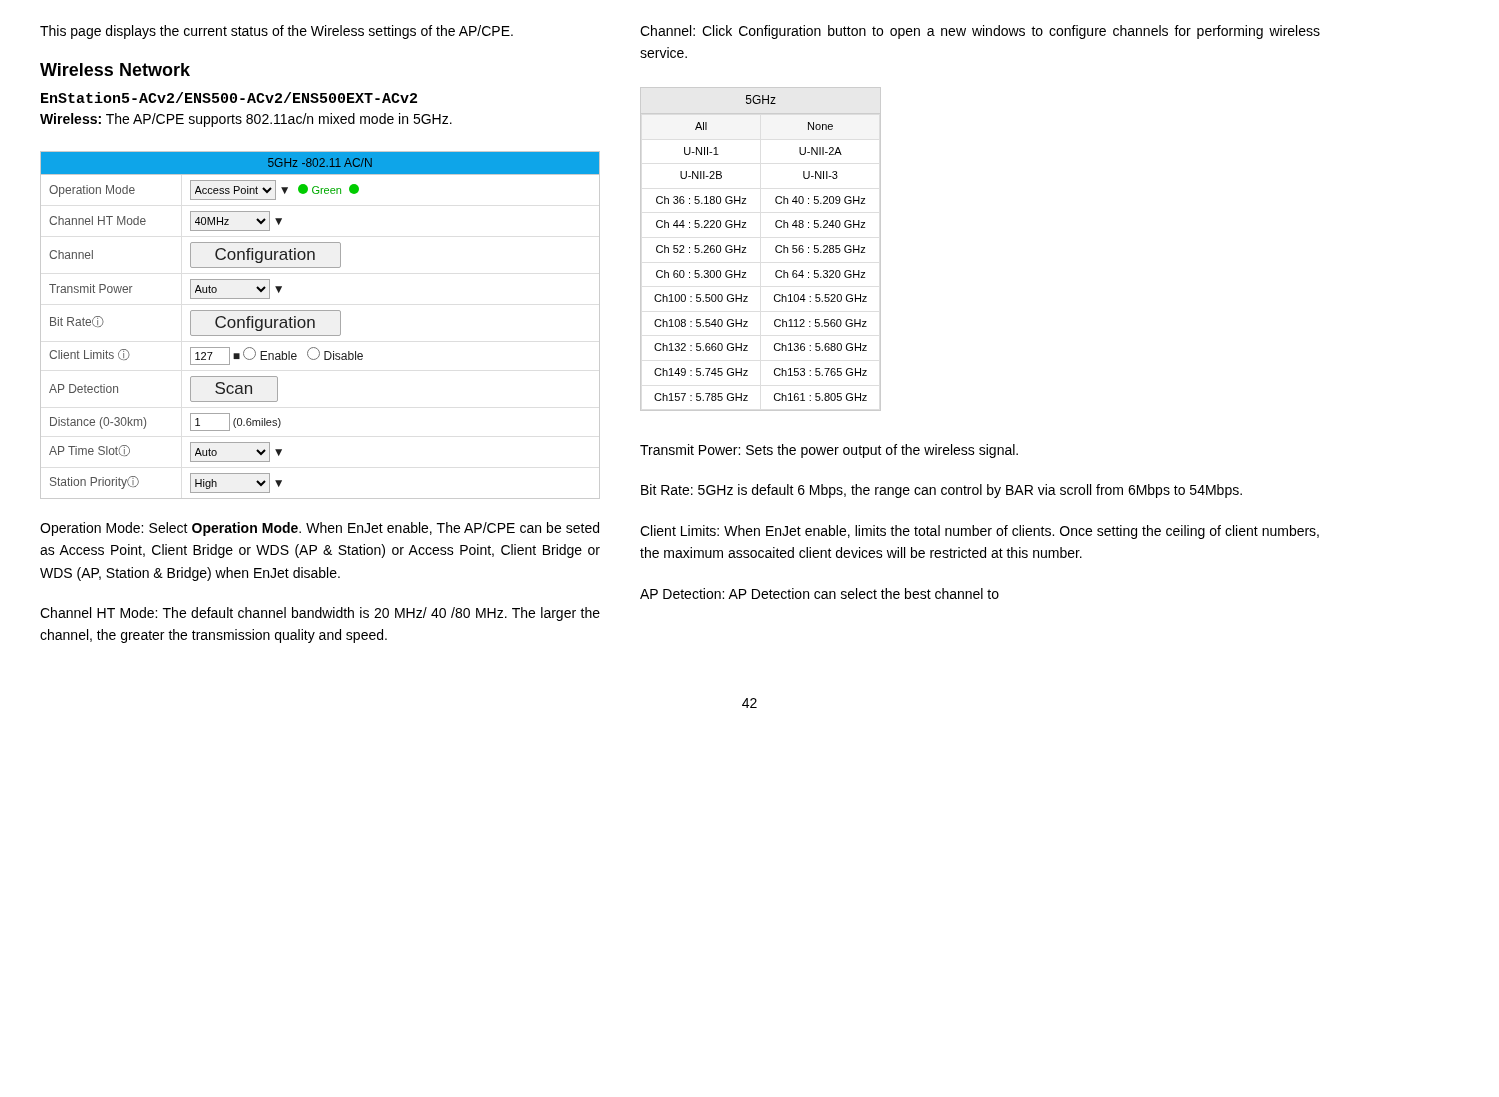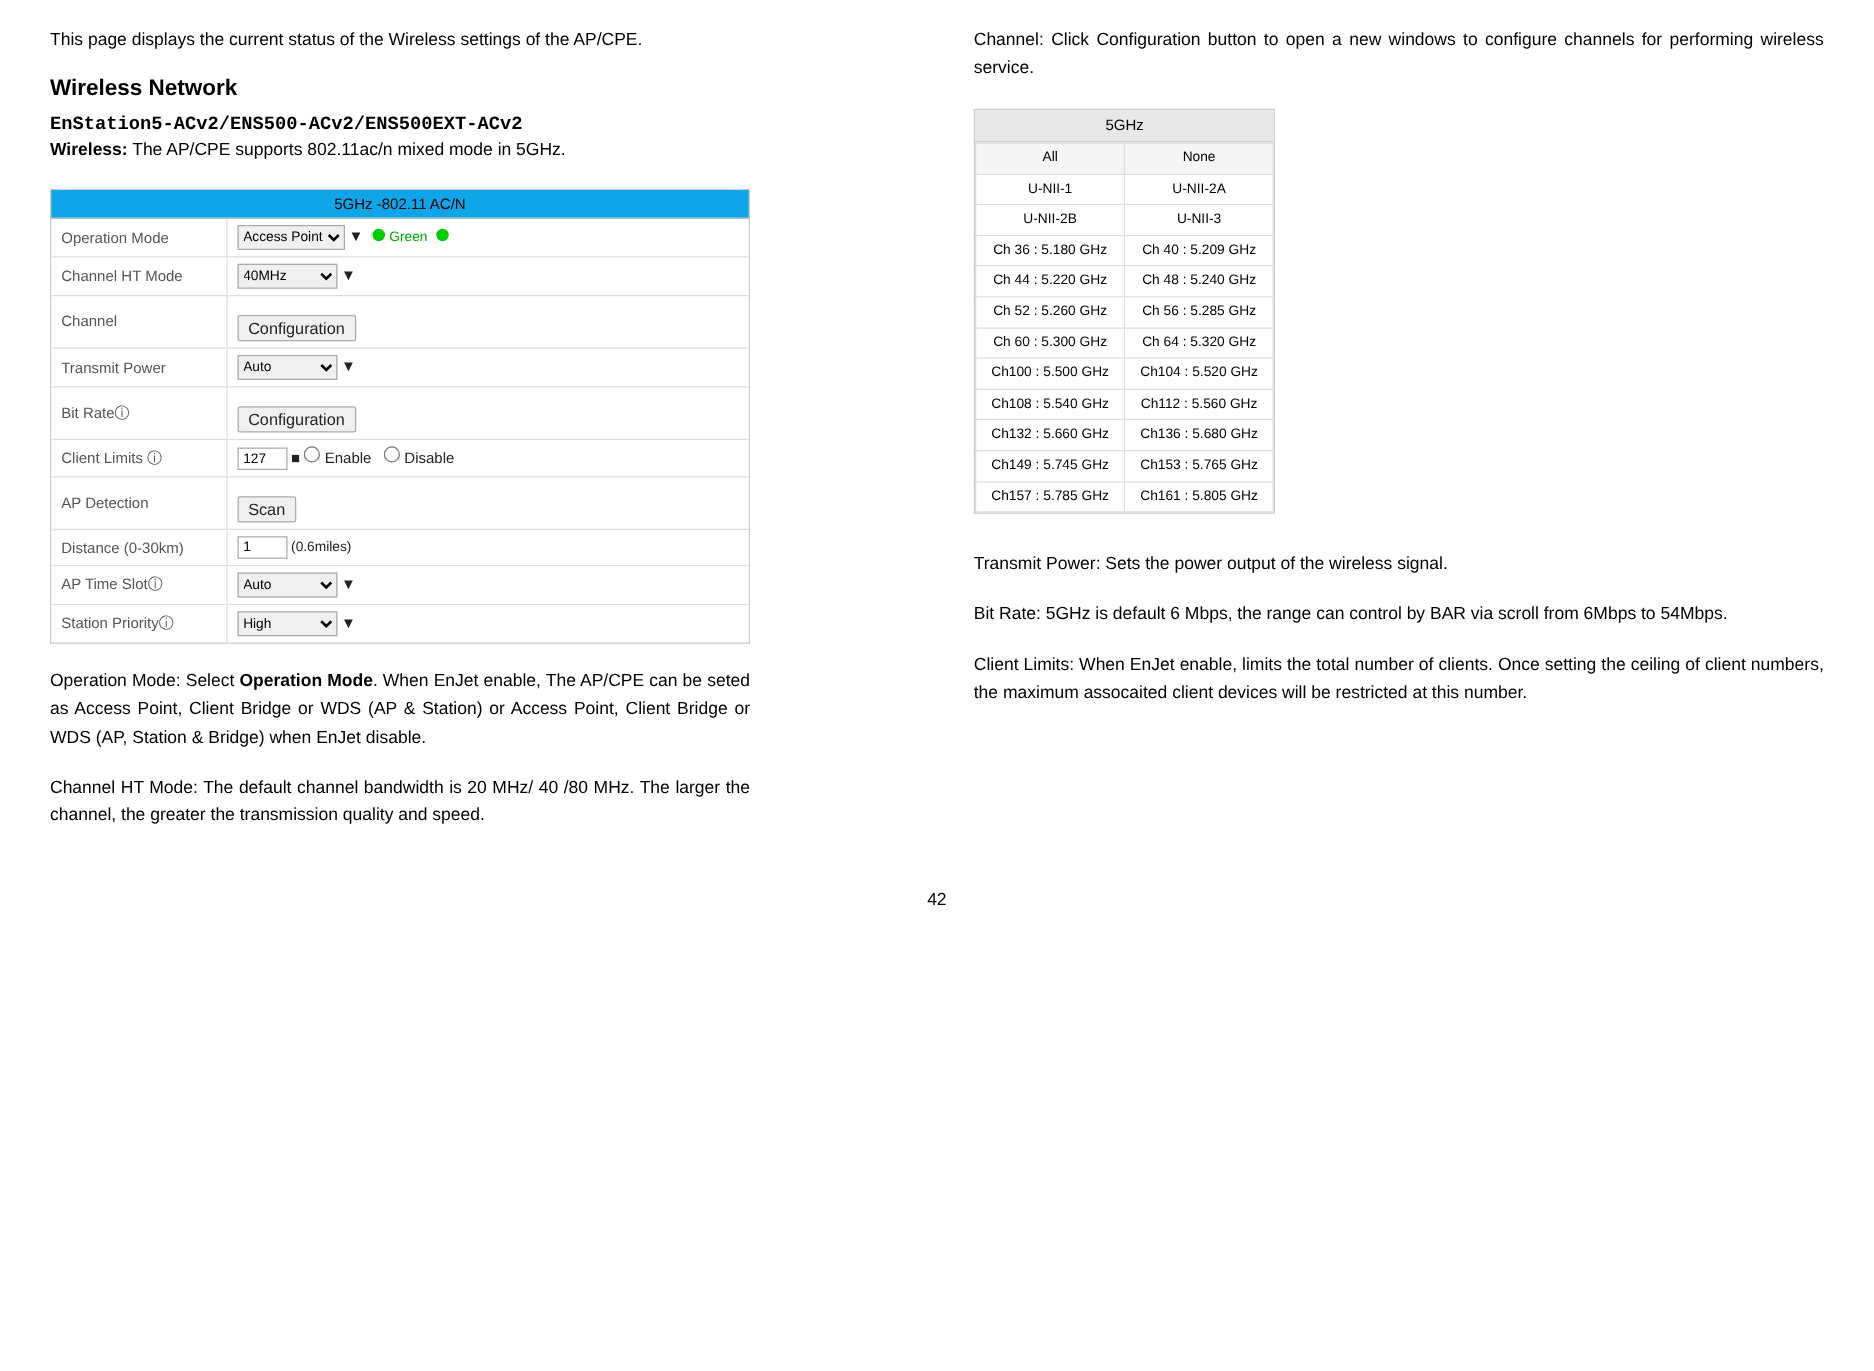--- a/index.html
+++ b/index.html
@@ -9,21 +9,20 @@
       background: #fff;
       color: #000;
       width: 1499px;
       min-height: 1097px;
       padding: 20px 40px;
     }
     .page-container {
       display: flex;
       gap: 40px;
       width: 100%;
-      justify-content: space-between;
     }
     .left-column {
       flex: 1;
       max-width: 560px;
     }
     .right-column {
       flex: 1;
       max-width: 680px;
     }
     .intro-text {
@@ -70,26 +69,25 @@
       width: 140px;
       color: #555;
       border-right: 1px solid #ddd;
     }
     .settings-table td:last-child {
       color: #222;
     }
     .btn-small {
       background: #f0f0f0;
       border: 1px solid #aaa;
-      padding: 2px 8px;
-      font-size: 13px;
+      padding: 2px 24px;
+      font-size: 17px;
       border-radius: 2px;
       cursor: pointer;
       display: inline-block;
-      margin-top: 10px;
     }
     .select-small {
       background: #f0f0f0;
       border: 1px solid #aaa;
       padding: 2px 0;
       font-size: 11px;
       min-width: 80px;
     }
     .green-dot {
       display: inline-block;
@@ -344,17 +342,21 @@
     <div class="param-block">
       <span class="param-title">Bit Rate: </span>
       <span>5GHz is default 6 Mbps, the range can control by BAR via scroll from 6Mbps to 54Mbps.</span>
     </div>
 
     <div class="param-block">
       <span class="param-title">Client Limits: </span>
       <span>When EnJet enable, limits the total number of clients. Once setting the ceiling of client numbers, the maximum assocaited client devices will be restricted at this number.</span>
     </div>
 
+    <div class="param-block">
+      <span class="param-title">AP Detection: </span>
+      <span>AP Detection can select the best channel to</span>
+    </div>
 
   </div>
 </div>
 
 <div class="page-number">42</div>
 
 </body></html>

